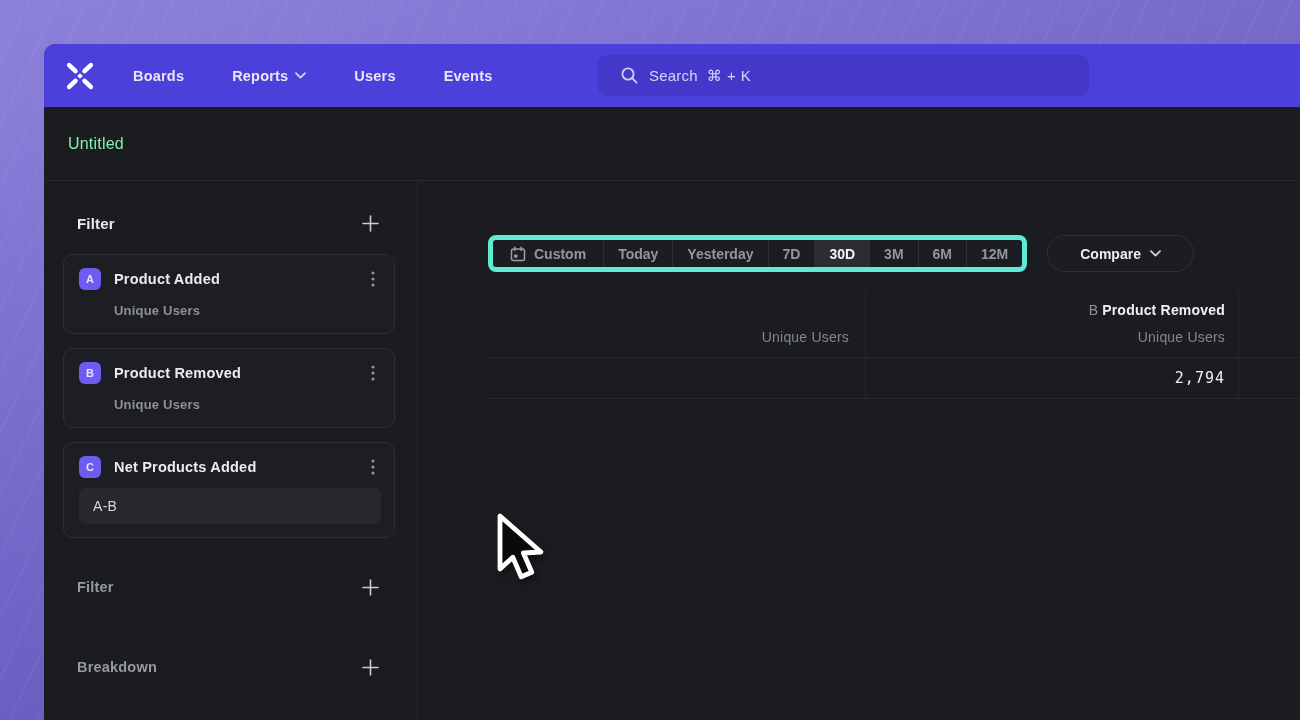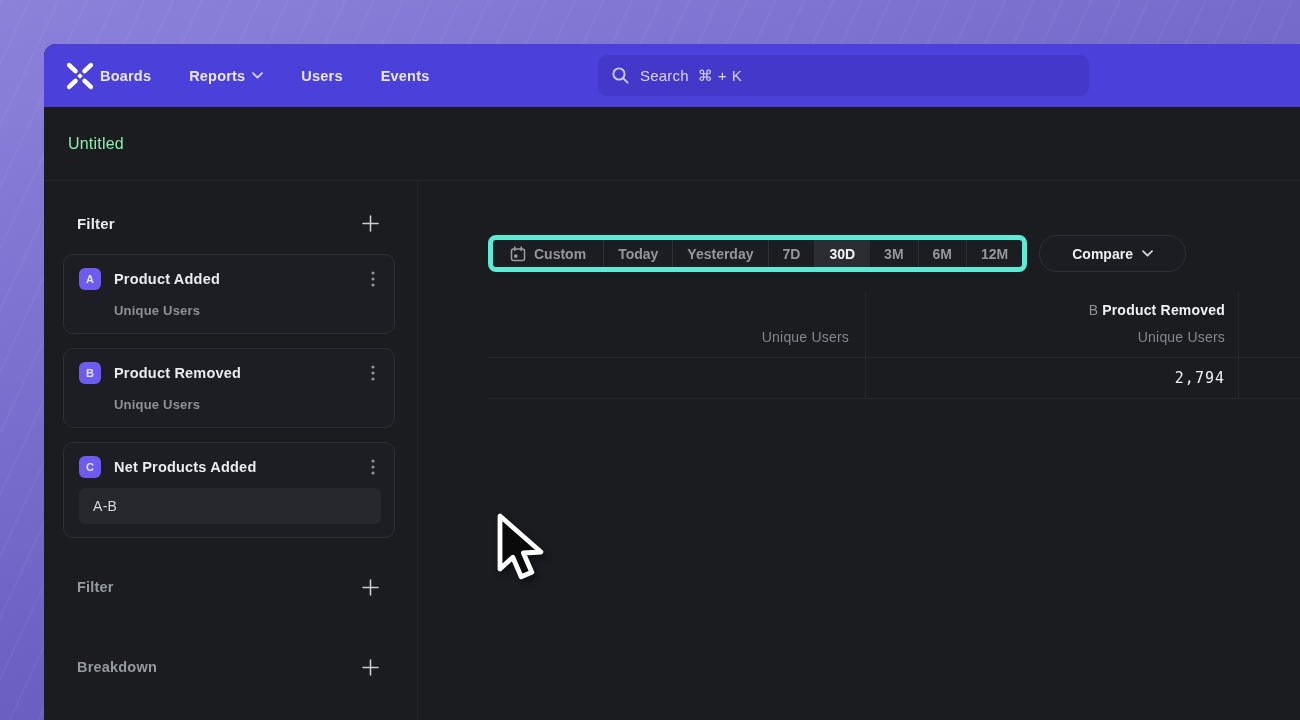--- a/index.html
+++ b/index.html
@@ -18,29 +18,29 @@
     background:#1a1c20; border-radius:12px 0 0 0; overflow:hidden;
     display:flex; flex-direction:column;
   }
 
   
   .topnav {
     position:relative; flex:0 0 63px; background:#4b40d9;
     display:flex; align-items:center; padding-left:16px;
   }
   .logo { width:40px; height:36px; display:flex; align-items:center; justify-content:center; cursor:pointer; }
-  .nav-items { display:flex; align-items:center; gap:38px; }
+  .nav-items { display:flex; align-items:center; margin-left:33px; gap:48px; }
   .nav-item {
     color:#e9e6f9; font-size:14.5px; font-weight:600; letter-spacing:.2px;
     display:flex; align-items:center; gap:7px; cursor:pointer;
   }
   .searchbar {
     position:absolute; left:554px; top:11px; width:491px; height:41px;
     background:#4338c9; border-radius:9px; display:flex; align-items:center;
-    padding-left:13px; cursor:text;
+    padding-left:22px; cursor:text;
   }
   .search-text { color:#d9d6f4; font-size:15px; margin-left:10px; letter-spacing:.2px; }
   .search-shortcut { color:#d9d6f4; font-size:15px; margin-left:9px; letter-spacing:.5px; }
 
   
   .doc-header {
     flex:0 0 74px; border-bottom:1px solid #26282d;
     display:flex; align-items:center; padding-left:24px;
   }
   .doc-title { color:#86efac; font-size:16px; letter-spacing:.2px; cursor:pointer; }
@@ -88,21 +88,21 @@
   }
   .segment {
     display:flex; align-items:center; justify-content:center; gap:8px;
     color:#93969c; font-size:14px; font-weight:600; cursor:pointer;
     border-right:1px solid #2e3036; padding:0 14px; white-space:nowrap;
   }
   .segment:last-child { border-right:none; }
   .seg-custom { padding:0 17px; }
   .segment.active { background:#2b2d32; color:#f2f3f5; }
   .compare-btn {
-    margin-left:12px; height:37px; border:1px solid #2e3036; border-radius:18px;
+    margin-left:20px; height:37px; border:1px solid #2e3036; border-radius:18px;
     display:flex; align-items:center; gap:9px; padding:0 32px;
     color:#eceef0; font-size:14px; font-weight:600; cursor:pointer; background:#1b1d22;
   }
 
   
   .t-line { position:absolute; right:0; border-top:1px solid #26282c; }
   .t-line1 { left:70px; top:176px; }
   .t-line2 { left:70px; top:217px; }
   .t-vdiv { position:absolute; width:1px; top:111px; height:106px; background:#26282c; }
   .t-vdiv1 { left:447px; }

